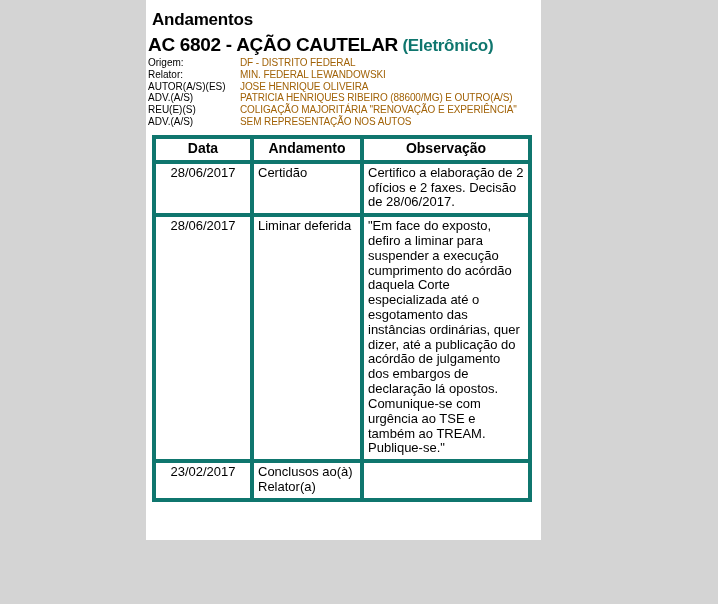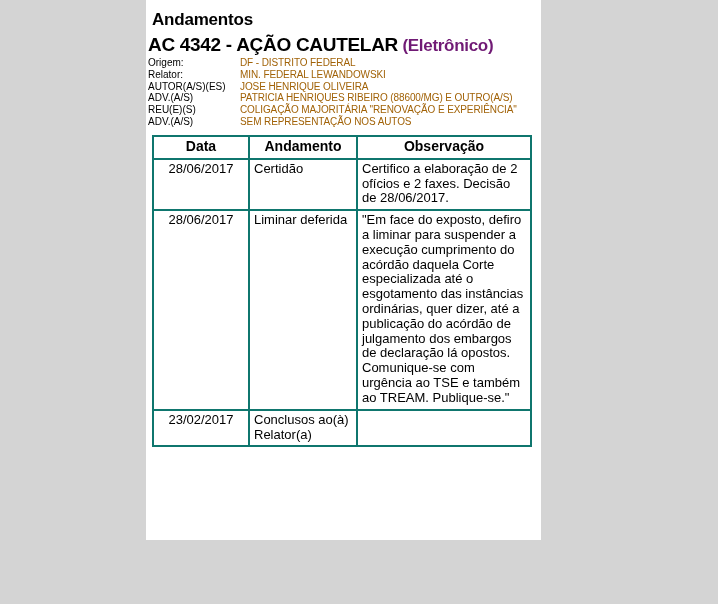--- a/index.html
+++ b/index.html
@@ -39,21 +39,21 @@
   }
   .case-number {
     font-size: 19px;
     font-weight: bold;
     color: #000;
     letter-spacing: -0.3px;
   }
   .case-tag {
     font-size: 17px;
     font-weight: bold;
-    color: #701a75;
+    color: #0f766e;
     letter-spacing: -0.3px;
   }
   table.meta {
     border-collapse: collapse;
     margin-left: 2px;
     width: 388px;
   }
   table.meta td {
     vertical-align: top;
     padding: 0 0 1px 0;
@@ -73,21 +73,21 @@
     letter-spacing: -0.1px;
   }
   table.andamentos {
     border-collapse: collapse;
     margin: 6px 0 0 6px;
     width: 380px;
     table-layout: fixed;
   }
   table.andamentos th,
   table.andamentos td {
-    border: 2px solid #0f766e;
+    border: 4px solid #0f766e;
     vertical-align: top;
     padding: 2px 4px 3px 4px;
     font-size: 13px;
     line-height: 1.14;
     color: #000;
   }
   table.andamentos th {
     text-align: center;
     font-weight: bold;
     font-size: 14px;
@@ -114,21 +114,21 @@
 </style>
 </head>
 <body>
 
 <div id="page">
   <div class="inner">
 
     <h1 class="section-title">Andamentos</h1>
 
     <div class="case-line">
-      <span class="case-number">AC 4342 - AÇÃO CAUTELAR</span>
+      <span class="case-number">AC 6802 - AÇÃO CAUTELAR</span>
       <span class="case-tag">(Eletrônico)</span>
     </div>
 
     <table class="meta">
       <tbody>
         <tr>
           <td class="meta-label">Origem:</td>
           <td class="meta-value">DF - DISTRITO FEDERAL</td>
         </tr>
         <tr>

